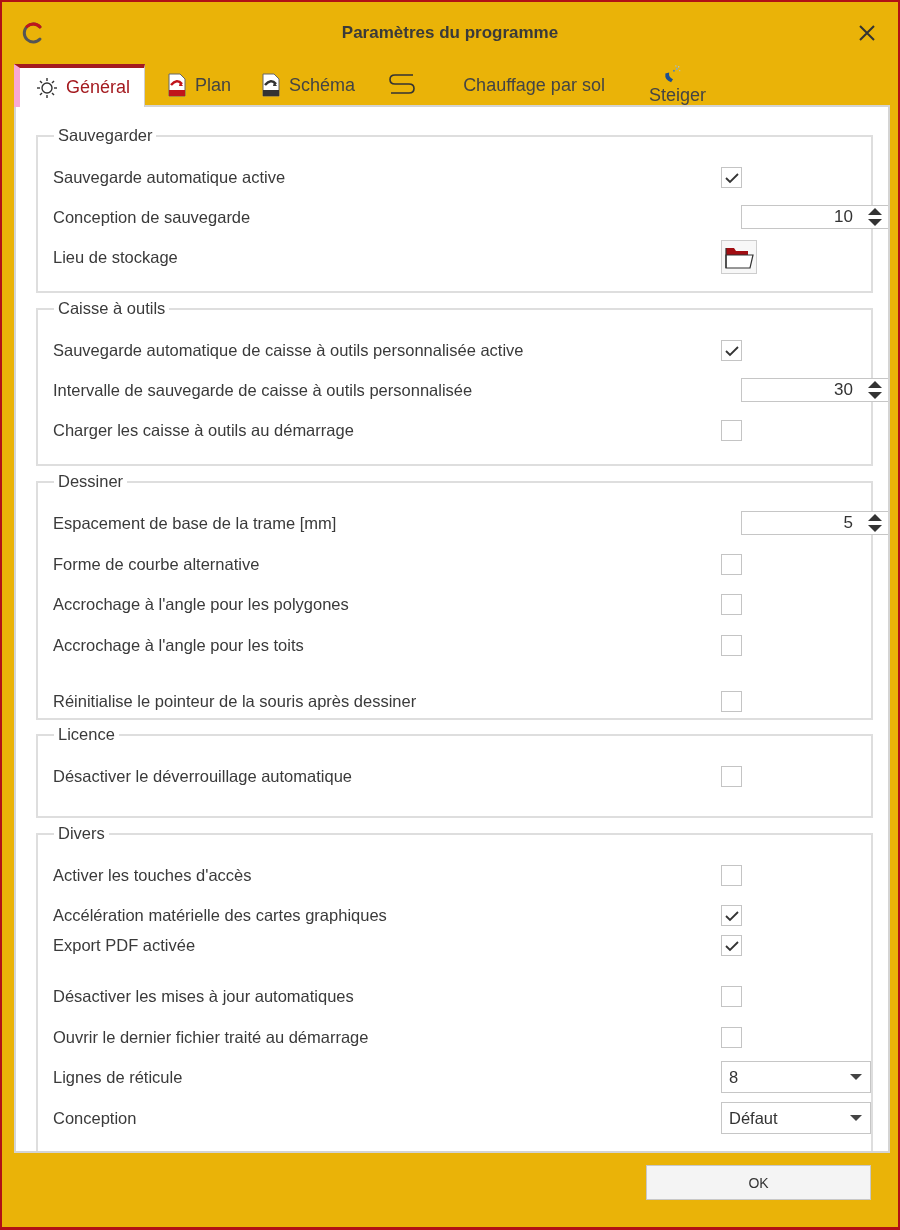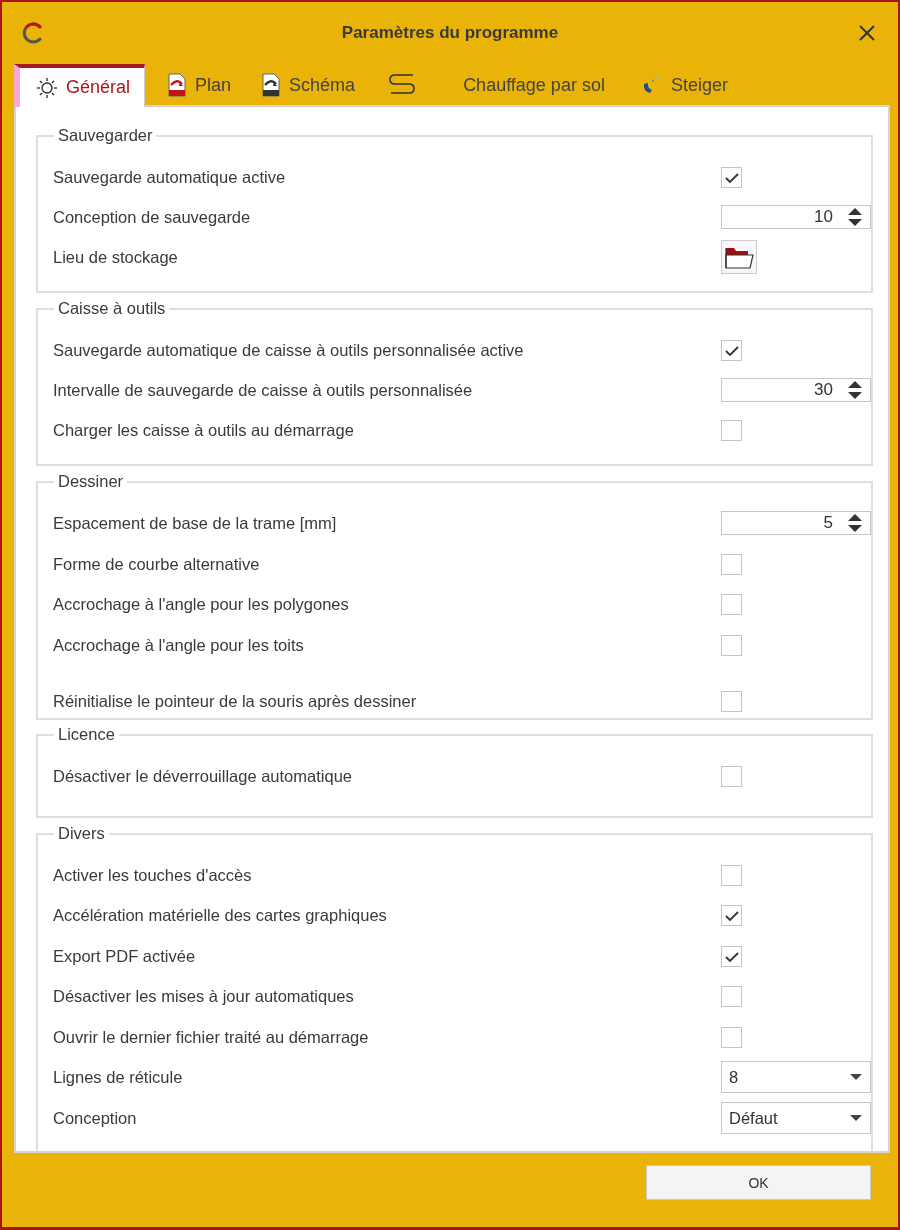--- a/index.html
+++ b/index.html
@@ -10,35 +10,35 @@
   .title { position: absolute; left: 0; right: 0; top: 21px; text-align: center; font-weight: bold; font-size: 17px; color: #3a3a3a; }
   .close-btn { position: absolute; left: 852px; top: 18px; width: 26px; height: 26px; cursor: pointer; }
 
   .tabs { position: absolute; left: 12px; top: 62px; height: 42px; display: flex; }
   .tab { position: relative; height: 42px; display: flex; align-items: center; font-size: 18px; color: #444; cursor: pointer; }
   .tab .lbl { margin-left: 8px; }
   .tab.selected { background: #fff; border-left: 6px solid #f9a8d4; border-right: 1px solid #cfcfcf; border-top: 4px solid #a41a1f; color: #a41a1f; padding: 0 14px 0 16px; height: 43px; z-index: 2; }
   .tab.t-plan { margin-left: 22px; }
   .tab.t-schema { margin-left: 30px; }
   .tab.t-chauffage { margin-left: 34px; gap: 40px; }
-  .tab.t-steiger { margin-left: 36px; }
+  .tab.t-steiger { margin-left: 36px; flex-direction: column; }
 
   .panel { position: absolute; left: 12px; top: 103px; width: 876px; height: 1048px; border: 2px solid #d4d4d4; border-top-width: 2px; background: #fff; }
   .scroll-area { position: absolute; left: 0; top: 0; right: 0; bottom: 0; overflow: hidden; }
 
   .group { position: absolute; left: 20px; width: 837px; border: 2px solid #dedede; }
   .group.open-bottom { border-bottom: none; }
   .group-legend { position: absolute; left: 16px; top: -13px; background: #fff; padding: 0 4px; font-size: 16.5px; color: #3a3a3a; line-height: 22px; }
   .row { position: absolute; left: 15px; right: 0; height: 32px; display: flex; align-items: center; }
   .row-label { font-size: 16.5px; color: #3a3a3a; }
 
   .checkbox { position: absolute; left: 668px; width: 21px; height: 21px; border: 1px solid #c4c4c4; background: #fff; cursor: pointer; }
   .checkbox svg { position: absolute; left: 3px; top: 4px; }
 
-  .spinner { position: absolute; left: 668px; width: 150px; height: 24px; border: 1px solid #c6c6c6; background: #fff; display: flex; align-items: center; justify-content: flex-end; }
+  .spinner { position: absolute; left: 688px; width: 150px; height: 24px; border: 1px solid #c6c6c6; background: #fff; display: flex; align-items: center; justify-content: flex-end; }
   .spinner .val { font-size: 17px; color: #333; margin-right: 12px; }
   .spinner .arrows { width: 20px; height: 24px; margin-right: 5px; position: relative; cursor: pointer; }
 
   .folder-btn { position: absolute; left: 668px; width: 36px; height: 34px; border: 1px solid #cdcdcd; background: #f7f7f7; cursor: pointer; }
 
   .combo { position: absolute; left: 668px; width: 150px; height: 32px; border: 1px solid #c6c6c6; background: #fff; display: flex; align-items: center; cursor: pointer; }
   .combo .val { font-size: 16.5px; color: #333; margin-left: 7px; flex: 1; }
   .combo .caret { width: 0; height: 0; border-left: 6px solid transparent; border-right: 6px solid transparent; border-top: 6px solid #444; margin-right: 8px; }
 
   .ok-btn { position: absolute; left: 644px; top: 1163px; width: 225px; height: 35px; border: 1px solid #c8c8c8; background: #f4f4f4; font-size: 14px; color: #333; display: flex; align-items: center; justify-content: center; cursor: pointer; }
@@ -230,21 +230,21 @@
           <div class="checkbox"></div>
         </div>
         <div class="row" style="top:64px;">
           <span class="row-label">Accélération matérielle des cartes graphiques</span>
           <div class="checkbox">
             <svg width="14" height="12" viewBox="0 0 14 12">
                 <path d="M1 6 L5 10 L13 2" fill="none" stroke="#333" stroke-width="1.8"></path>
               </svg>
           </div>
         </div>
-        <div class="row" style="top:105px;">
+        <div class="row" style="top:94px;">
           <span class="row-label">Export PDF activée</span>
           <div class="checkbox">
             <svg width="14" height="12" viewBox="0 0 14 12">
                 <path d="M1 6 L5 10 L13 2" fill="none" stroke="#333" stroke-width="1.8"></path>
               </svg>
           </div>
         </div>
         <div class="row" style="top:145px;">
           <span class="row-label">Désactiver les mises à jour automatiques</span>
           <div class="checkbox"></div>

